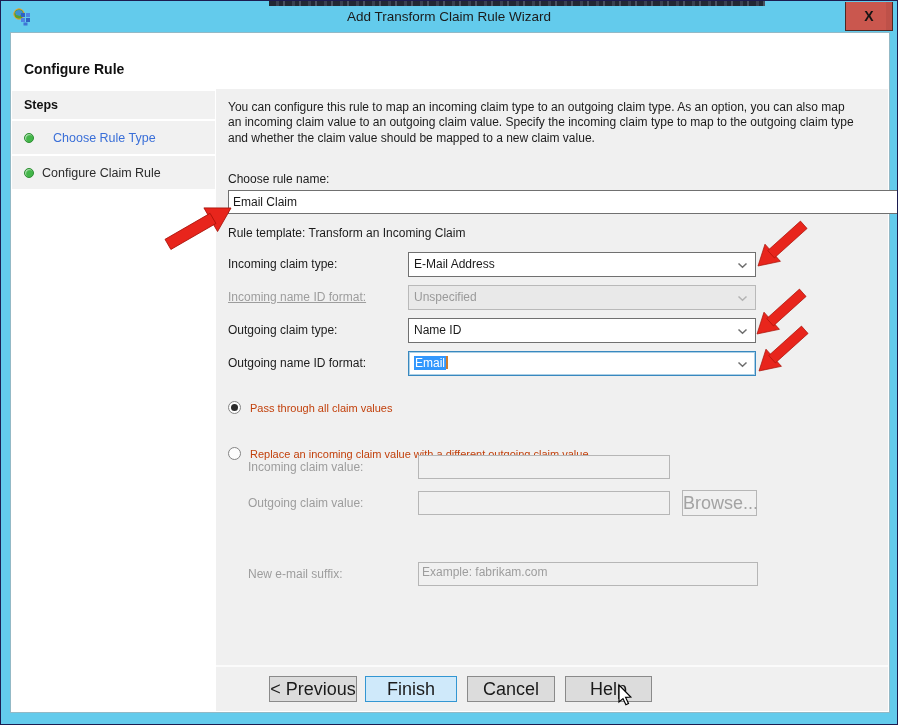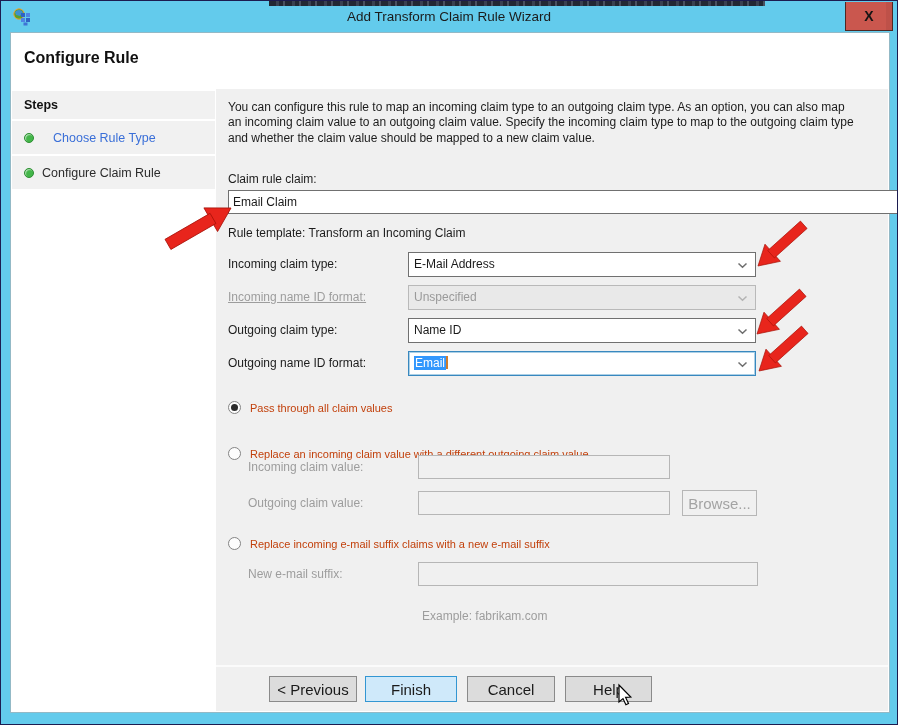--- a/index.html
+++ b/index.html
@@ -16,21 +16,21 @@
   .titlebar { position:absolute; top:1px; left:1px; right:1px; height:30px; background:#63cbec; }
   .titlebar-title { position:absolute; left:0; right:0; top:0; height:30px; line-height:30px; text-align:center;
     font-size:13.5px; color:#1b1b1b; }
   .app-icon { position:absolute; left:10px; top:6px; width:20px; height:18px; }
   .close-btn { position:absolute; top:1px; right:4px; width:48px; height:29px; background:#ca574e;
     border:1px solid #4e2823; border-top:none; color:#141414; font-weight:bold; font-size:14px;
     text-align:center; line-height:28px; cursor:pointer; box-shadow:inset -6px 0 0 rgba(0,0,0,0.06); }
 
   
   .frame { position:absolute; left:9px; top:31px; width:880px; height:681px; background:#fff; border:1px solid #93b9c6; }
-  .page-title { position:absolute; left:13px; top:16px; font-size:16px; font-weight:bold; color:#111; }
+  .page-title { position:absolute; left:13px; top:28px; font-size:14px; font-weight:bold; color:#111; }
 
   
   .sidebar { position:absolute; left:0; top:56px; bottom:0; width:204px; background:#fff; }
   .steps-header { position:absolute; left:1px; right:0; top:2px; height:28px; background:#f1f1f1;
     font-size:12.5px; font-weight:bold; color:#111; line-height:28px; padding-left:12px; }
   .step-row { position:absolute; left:1px; right:0; height:33px; background:#f1f1f1; display:flex; align-items:center; padding-left:12px; cursor:pointer; }
   .step-row.r1 { top:32px; } .step-row.r2 { top:67px; }
   .step-dot { width:10px; height:10px; border-radius:50%; background:#43b649; border:1px solid #2e8f33;
     box-shadow:inset 1px 1px 1px rgba(255,255,255,.6); margin-right:8px; flex:0 0 auto; }
   .step-label { font-size:12.5px; color:#2c2c2c; }
@@ -53,21 +53,21 @@
   .combo.focus { border:1px solid #2c7cb8; outline:2px solid rgba(70,150,200,.45); outline-offset:-2px; }
   .sel-text { background:#3297fd; color:#fff; padding:0 1px; }
   .caret { display:inline-block; width:2px; height:13px; background:#cf7d2e; vertical-align:-2px; }
 
   .radio-row { position:absolute; left:12px; display:flex; align-items:center; cursor:pointer; }
   .radio { width:13px; height:13px; border-radius:50%; background:#fdfdfd; border:1px solid #848484; margin-right:9px; position:relative; flex:0 0 auto; }
   .radio.on::after { content:""; position:absolute; left:2px; top:2px; width:7px; height:7px; border-radius:50%; background:#2b2b2b; }
   .radio-row .rlbl { font-size:11px; color:#c2410c; }
 
   .btn { position:absolute; height:26px; background:#dcdcdc; border:1px solid #8a8a8a; font-family:inherit;
-    font-size:15px; color:#1a1a1a; text-align:center; cursor:pointer; }
+    font-size:18px; color:#1a1a1a; text-align:center; cursor:pointer; }
   .btn.dis { background:#f0f0f0; border-color:#b6b6b6; color:#a3a3a3; }
   .btn.finish { background:#cfe9fa; border:1px solid #3396d2; }
 
   .btnbar { position:absolute; left:205px; right:1px; bottom:1px; height:46px; background:#f0f0f0; border-top:2px solid #fbfbfb; }
 
   .overlay { position:absolute; left:0; top:0; width:898px; height:725px; z-index:40; pointer-events:none; }
 </style>
 </head>
 <body>
 
@@ -100,21 +100,21 @@
       </div>
       <div class="step-row r2">
         <span class="step-dot"></span>
         <span class="step-label">Configure Claim Rule</span>
       </div>
     </div>
 
     <div class="main">
       <div class="desc">You can configure this rule to map an incoming claim type to an outgoing claim type. As an option, you can also map an incoming claim value to an outgoing claim value. Specify the incoming claim type to map to the outgoing claim type and whether the claim value should be mapped to a new claim value.</div>
 
-      <div class="lbl" style="left:12px; top:83px;">Claim rule claim:</div>
+      <div class="lbl" style="left:12px; top:83px;">Choose rule name:</div>
       <input class="txt" style="left: 12px; top: 101px; width: 709px;" value="Email Claim">
 
       <div class="lbl" style="left:12px; top:137px;">Rule template: Transform an Incoming Claim</div>
 
       <div class="lbl" style="left:12px; top:163px; line-height:25px;">Incoming claim type:</div>
       <div class="combo" style="top:163px;">
         <span>E-Mail Address</span>
         <svg class="chev" width="11" height="7">
             <path d="M1.5 1.5 L5.5 5.2 L9.5 1.5" stroke="#6e6e6e" stroke-width="1.5" fill="none"></path>
           </svg>
@@ -154,28 +154,24 @@
         <span class="rlbl">Replace an incoming claim value with a different outgoing claim value</span>
       </div>
 
       <div class="dlbl" style="left:32px; top:366px; line-height:25px;">Incoming claim value:</div>
       <input class="txt dis" style="left: 202px; top: 366px; width: 252px;" disabled="" value="">
 
       <div class="dlbl" style="left:32px; top:402px; line-height:25px;">Outgoing claim value:</div>
       <input class="txt dis" style="left: 202px; top: 402px; width: 252px;" disabled="" value="">
       <button class="btn dis" style="left:466px; top:401px; width:75px;">Browse...</button>
 
-      <div class="radio-row" style="top:448px;">
-        <span class="radio"></span>
-        <span class="rlbl">Replace incoming e-mail suffix claims with a new e-mail suffix</span>
-      </div>
 
       <div class="dlbl" style="left:32px; top:473px; line-height:25px;">New e-mail suffix:</div>
       <input class="txt dis" style="left: 202px; top: 473px; width: 340px;" disabled="" value="">
-      <div class="dlbl" style="left:206px; top:520px;">Example: fabrikam.com</div>
+      <div class="dlbl" style="left:206px; top:476px;">Example: fabrikam.com</div>
     </div>
 
     <div class="btnbar">
       <button class="btn" style="left:53px; top:9px; width:88px;">&lt; Previous</button>
       <button class="btn finish" style="left:149px; top:9px; width:92px;">Finish</button>
       <button class="btn" style="left:251px; top:9px; width:88px;">Cancel</button>
       <button class="btn" style="left:349px; top:9px; width:87px;">Help</button>
     </div>
   </div>
 

